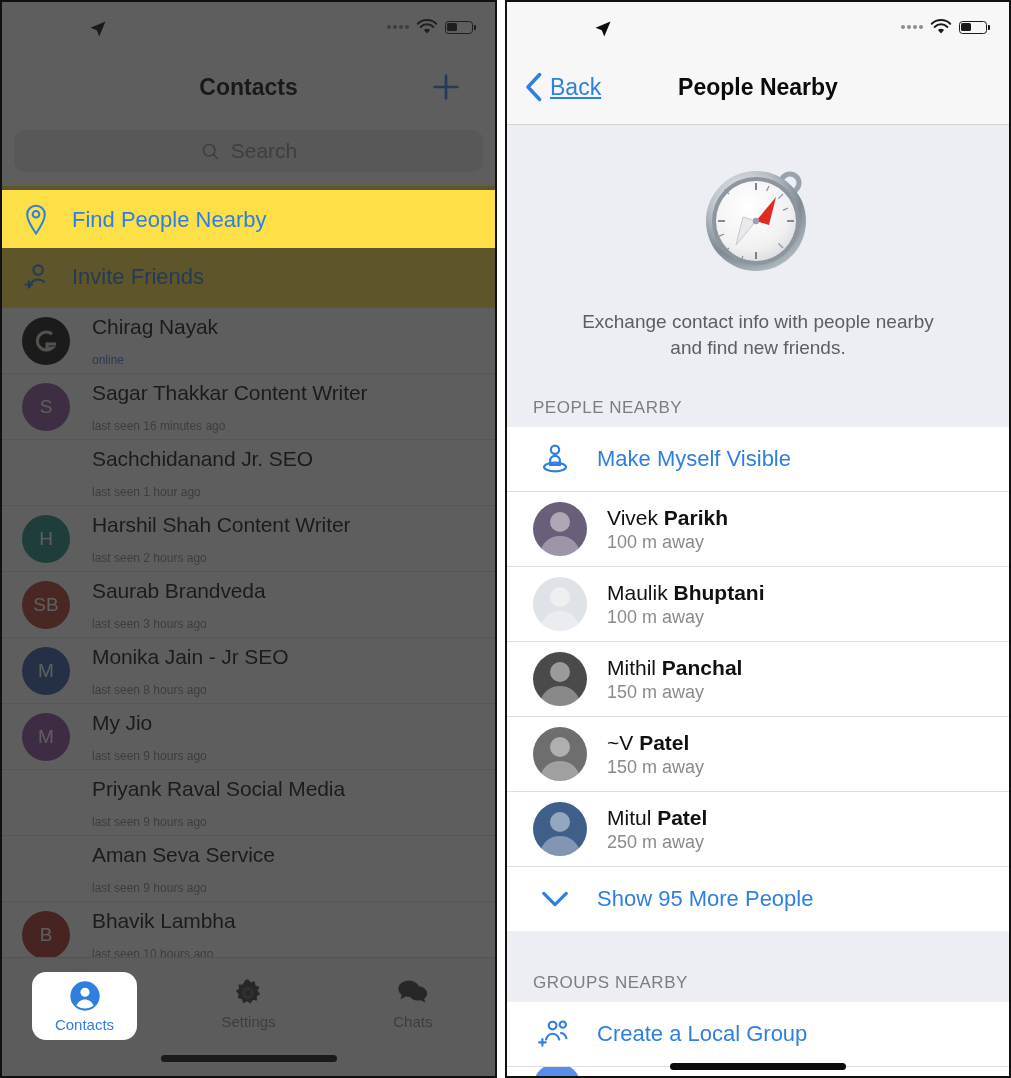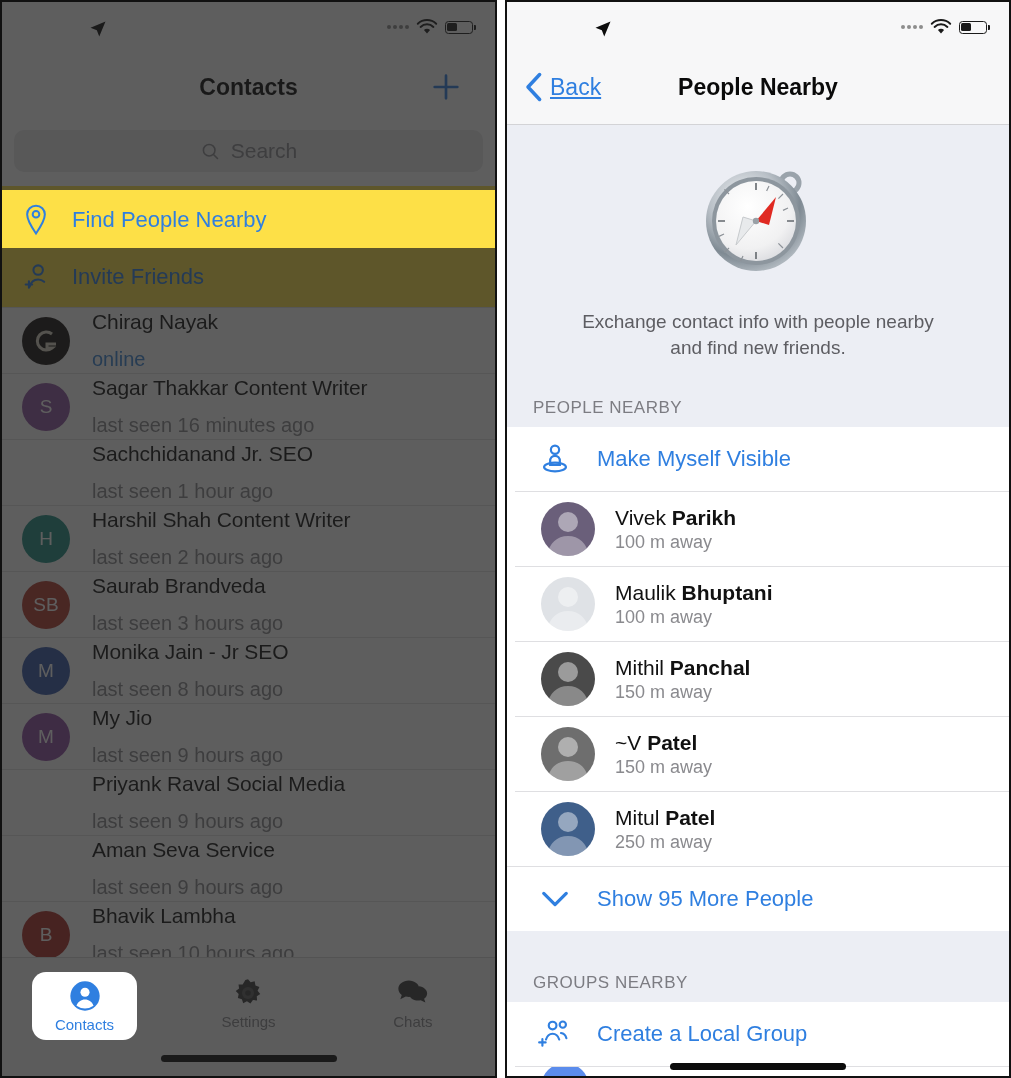--- a/index.html
+++ b/index.html
@@ -34,21 +34,21 @@
   .l-row{display:flex;align-items:center;min-height:60px;padding:0 0 0 20px;background:#fde047;border-top:1px solid #e3e3e5;}
   .l-row.noline{border-top:none;}
   .l-ico{width:50px;flex:0 0 50px;display:flex;align-items:center;justify-content:flex-start;}
   .l-link{font-size:22px;color:#2f7fe0;font-weight:400;}
 
   .c-row{display:flex;align-items:center;height:65px;padding-left:20px;border-top:1px solid #e0e0e2;background:#fff;}
   .c-av{width:48px;height:48px;border-radius:50%;flex:0 0 48px;margin-right:22px;display:flex;align-items:center;justify-content:center;color:#fff;font-size:19px;font-weight:500;}
   .c-av.empty{background:transparent;}
   .c-txt{display:flex;flex-direction:column;gap:14px;}
   .c-name{font-size:21px;color:#111;letter-spacing:-.1px;}
-  .c-sub{font-size:20px;color:#8a8a8e;}
+  .c-sub{font-size:12px;color:#8a8a8e;}
   .c-sub.online{color:#3b86d6;}
 
   .l-tabbar{position:absolute;left:0;right:0;bottom:0;height:118px;background:#f7f7f8;border-top:1px solid #d6d6d8;}
   .tabs{display:flex;height:82px;}
   .tab{flex:1;display:flex;flex-direction:column;align-items:center;justify-content:center;gap:4px;padding-top:8px;}
   .tab .tl{font-size:15px;color:#8a8a8e;}
   .tab.active .tl{color:#2f7fe0;}
   .homebar{position:absolute;left:50%;transform:translateX(-50%);bottom:14px;width:176px;height:7px;border-radius:4px;background:#0b0b0b;}
 
   
@@ -66,21 +66,21 @@
   .hero{background:#eceef4;padding:34px 0 26px;text-align:center;}
   .hero .desc{margin-top:26px;font-size:19px;line-height:1.35;color:#5d5d62;}
 
   .sec-head{background:#eceef4;padding:12px 0 9px 26px;font-size:17px;color:#7c7c82;letter-spacing:.5px;}
 
   .r-list{background:#fff;}
   .r-action{display:flex;align-items:center;height:64px;padding-left:26px;background:#fff;}
   .r-action .lbl{font-size:22px;color:#2f7fe0;margin-left:20px;}
   .r-action .ic{width:44px;flex:0 0 44px;display:flex;align-items:center;justify-content:center;}
 
-  .p-row{display:flex;align-items:center;height:74px;padding-left:26px;background:#fff;border-top:1px solid #dfdfe2;margin-left:8px;}
+  .p-row{display:flex;align-items:center;height:74px;padding-left:26px;background:#fff;border-top:1px solid #dfdfe2;margin-left:0;}
   .p-av{width:54px;height:54px;border-radius:50%;flex:0 0 54px;margin-right:20px;overflow:hidden;position:relative;background:#cfd3d8;}
   .p-txt{display:flex;flex-direction:column;gap:2px;}
   .p-name{font-size:21px;color:#111;}
   .p-name b{font-weight:bold;}
   .p-name span.first{font-weight:400;}
   .p-dist{font-size:18px;color:#8a8a8e;}
   .gap{height:38px;background:#eceef4;}
   .r-home{position:absolute;left:50%;transform:translateX(-50%);bottom:6px;width:176px;height:7px;border-radius:4px;background:#0b0b0b;z-index:40;}
   .cutrow{overflow:hidden;}
 </style>

